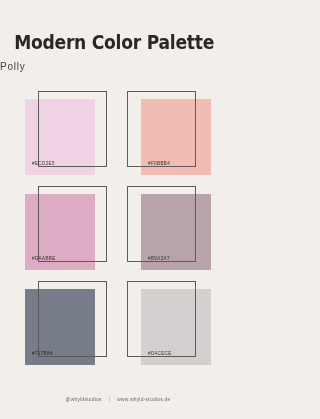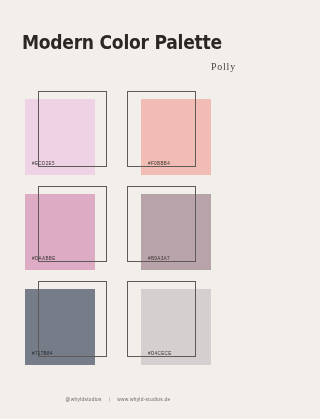--- a/index.html
+++ b/index.html
@@ -20,35 +20,35 @@
     box-sizing: border-box;
     background: #f2eeea;
     display: flex;
     flex-direction: column;
     align-items: center;
   }
 
   
   .header {
     width: 100%;
-    text-align: right;
+    text-align: left;
     margin-top: 33px;
   }
   .title {
     font-family: "DejaVu Sans", sans-serif;
     font-weight: bold;
     font-size: 19.5px;
     letter-spacing: -0.3px;
     color: #2b2724;
     line-height: 1;
     transform: scaleX(0.88);
     white-space: nowrap;
   }
   .subtitle {
-    font-family: Liberation Serif, serif;
+    font-family: Liberation Sans, sans-serif;
     font-size: 10px;
     letter-spacing: 0.8px;
     color: #4a4441;
     margin-top: 9px;
     line-height: 1;
   }
 
   
   .grid {
     margin-top: 19px;

